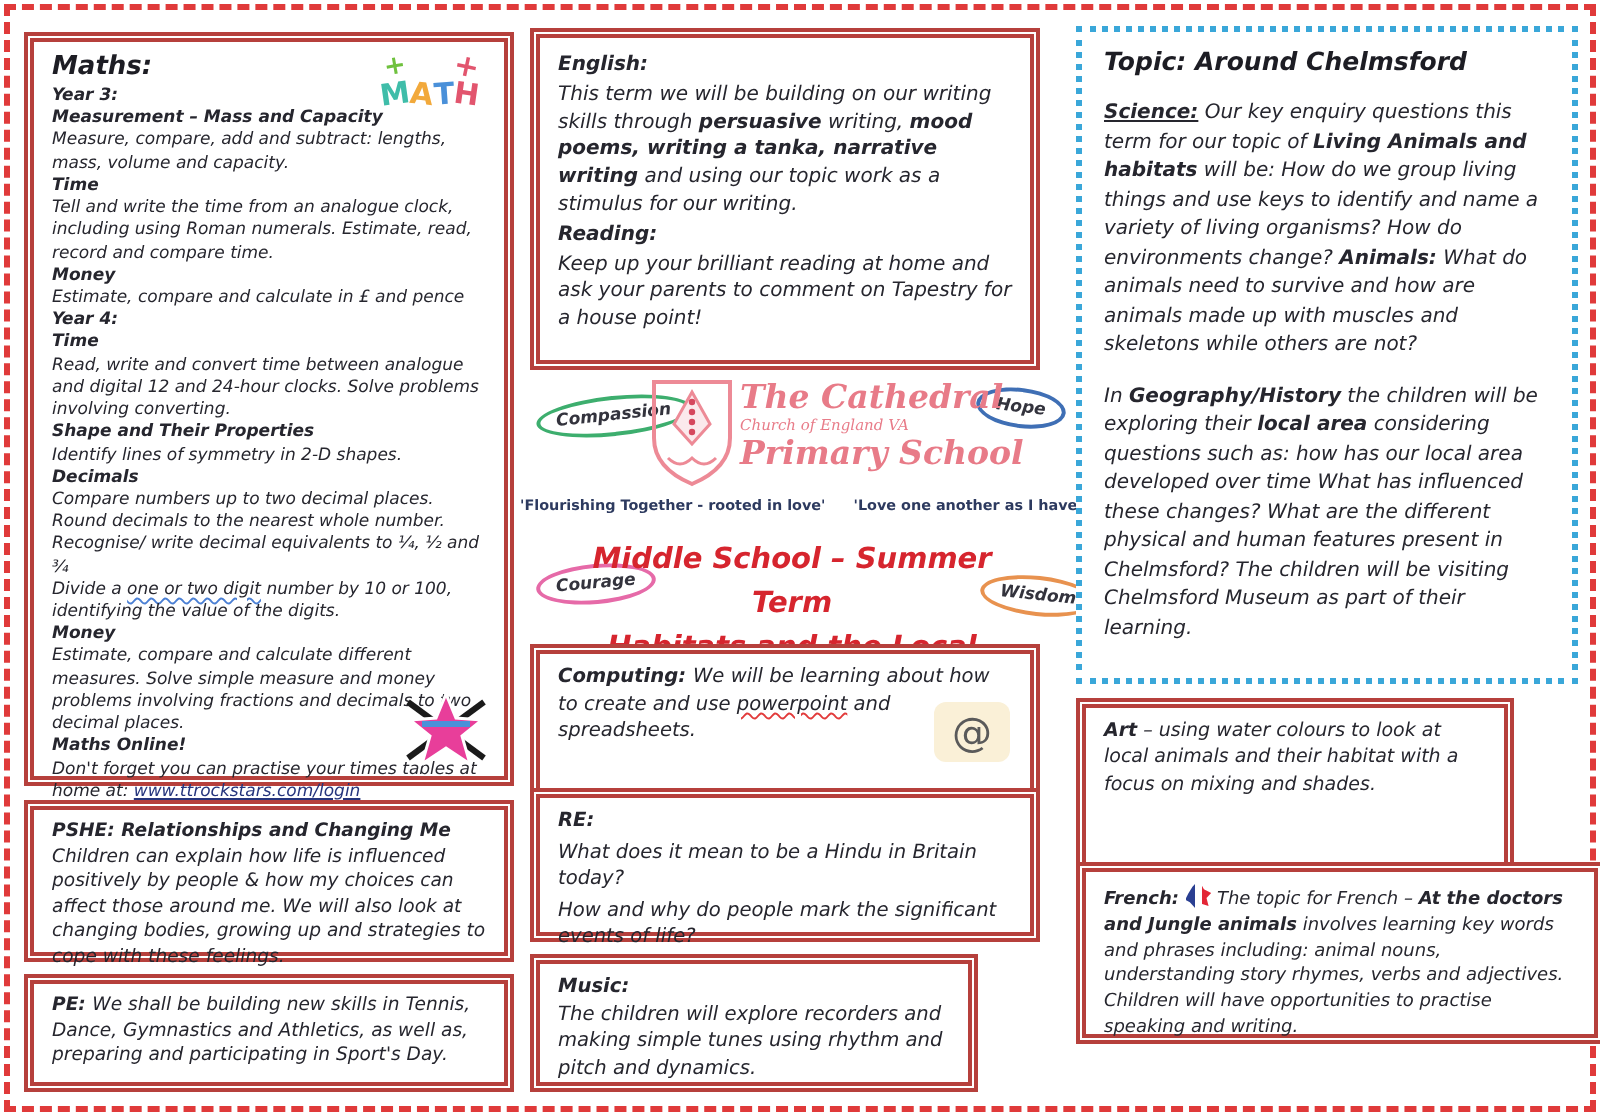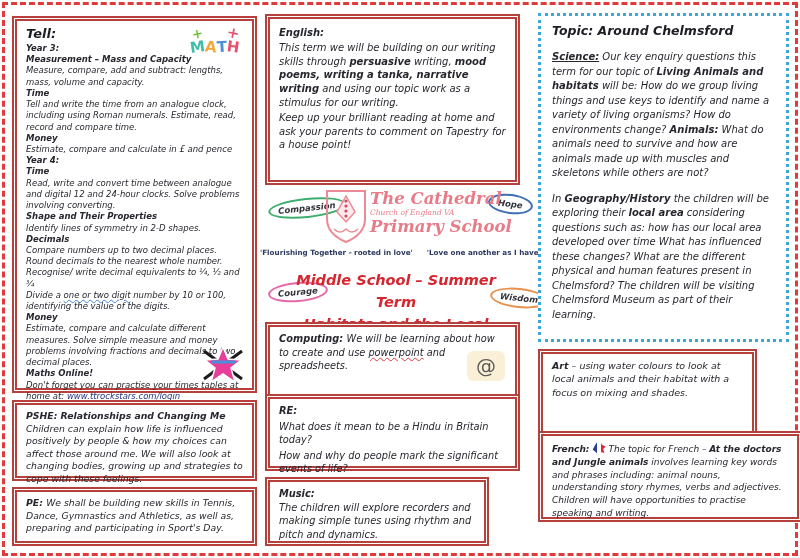--- a/index.html
+++ b/index.html
@@ -93,21 +93,21 @@
   .term-title{position:absolute;left:34px;top:84px;width:204px;text-align:center;
               color:#d6252e;font-weight:bold;font-style:italic;font-size:14.5px;line-height:1.5;}
 </style>
 </head>
 <body>
 
 <div class="page">
   <div class="page-frame"></div>
 
   <section class="box" id="box-maths">
-    <div class="box-title">Tell:</div>
+    <div class="box-title">Maths:</div>
     <div class="math-clipart">
       <span class="math-plus mp1">+</span>
       <span class="math-plus mp2">+</span>
       <span class="letters"><span class="ml-m">M</span><span class="ml-a">A</span><span class="ml-t">T</span><span class="ml-h">H</span></span>
     </div>
     <div class="lines">
         <div class="tline"><span class="b">Year 3:</span></div>
         <div class="tline"><span class="b">Measurement – Mass and Capacity</span></div>
         <div class="tline"><span>Measure, compare, add and subtract: lengths, mass, volume and capacity.</span></div>
         <div class="tline"><span class="b">Time</span></div>
@@ -146,20 +146,21 @@
   <section class="box" id="box-pe">
     <div class="lines">
         <div class="tline"><span class="b">PE: </span><span>We shall be building new skills in Tennis, Dance, Gymnastics and Athletics, as well as, preparing and participating in Sport's Day.</span></div>
       </div>
   </section>
 
   <section class="box" id="box-english">
     <div class="lines">
         <div class="tline"><span class="b">English:</span></div>
         <div class="tline"><span>This term we will be building on our writing skills through </span><span class="b">persuasive</span><span> writing, </span><span class="b">mood poems, writing a tanka, narrative writing</span><span> and using our topic work as a stimulus for our writing.</span></div>
+        <div class="tline"><span class="b">Reading:</span></div>
         <div class="tline"><span>Keep up your brilliant reading at home and ask your parents to comment on Tapestry for a house point!</span></div>
       </div>
   </section>
 
   <div class="center-area">
     <span class="value-badge" id="badge-compassion" style="border-color: rgb(61, 174, 110);">Compassion</span>
     <span class="value-badge" id="badge-hope" style="border-color: rgb(63, 111, 181);">Hope</span>
     <span class="value-badge" id="badge-courage" style="border-color: rgb(230, 106, 168);">Courage</span>
     <span class="value-badge" id="badge-wisdom" style="border-color: rgb(232, 146, 79);">Wisdom</span>
 

